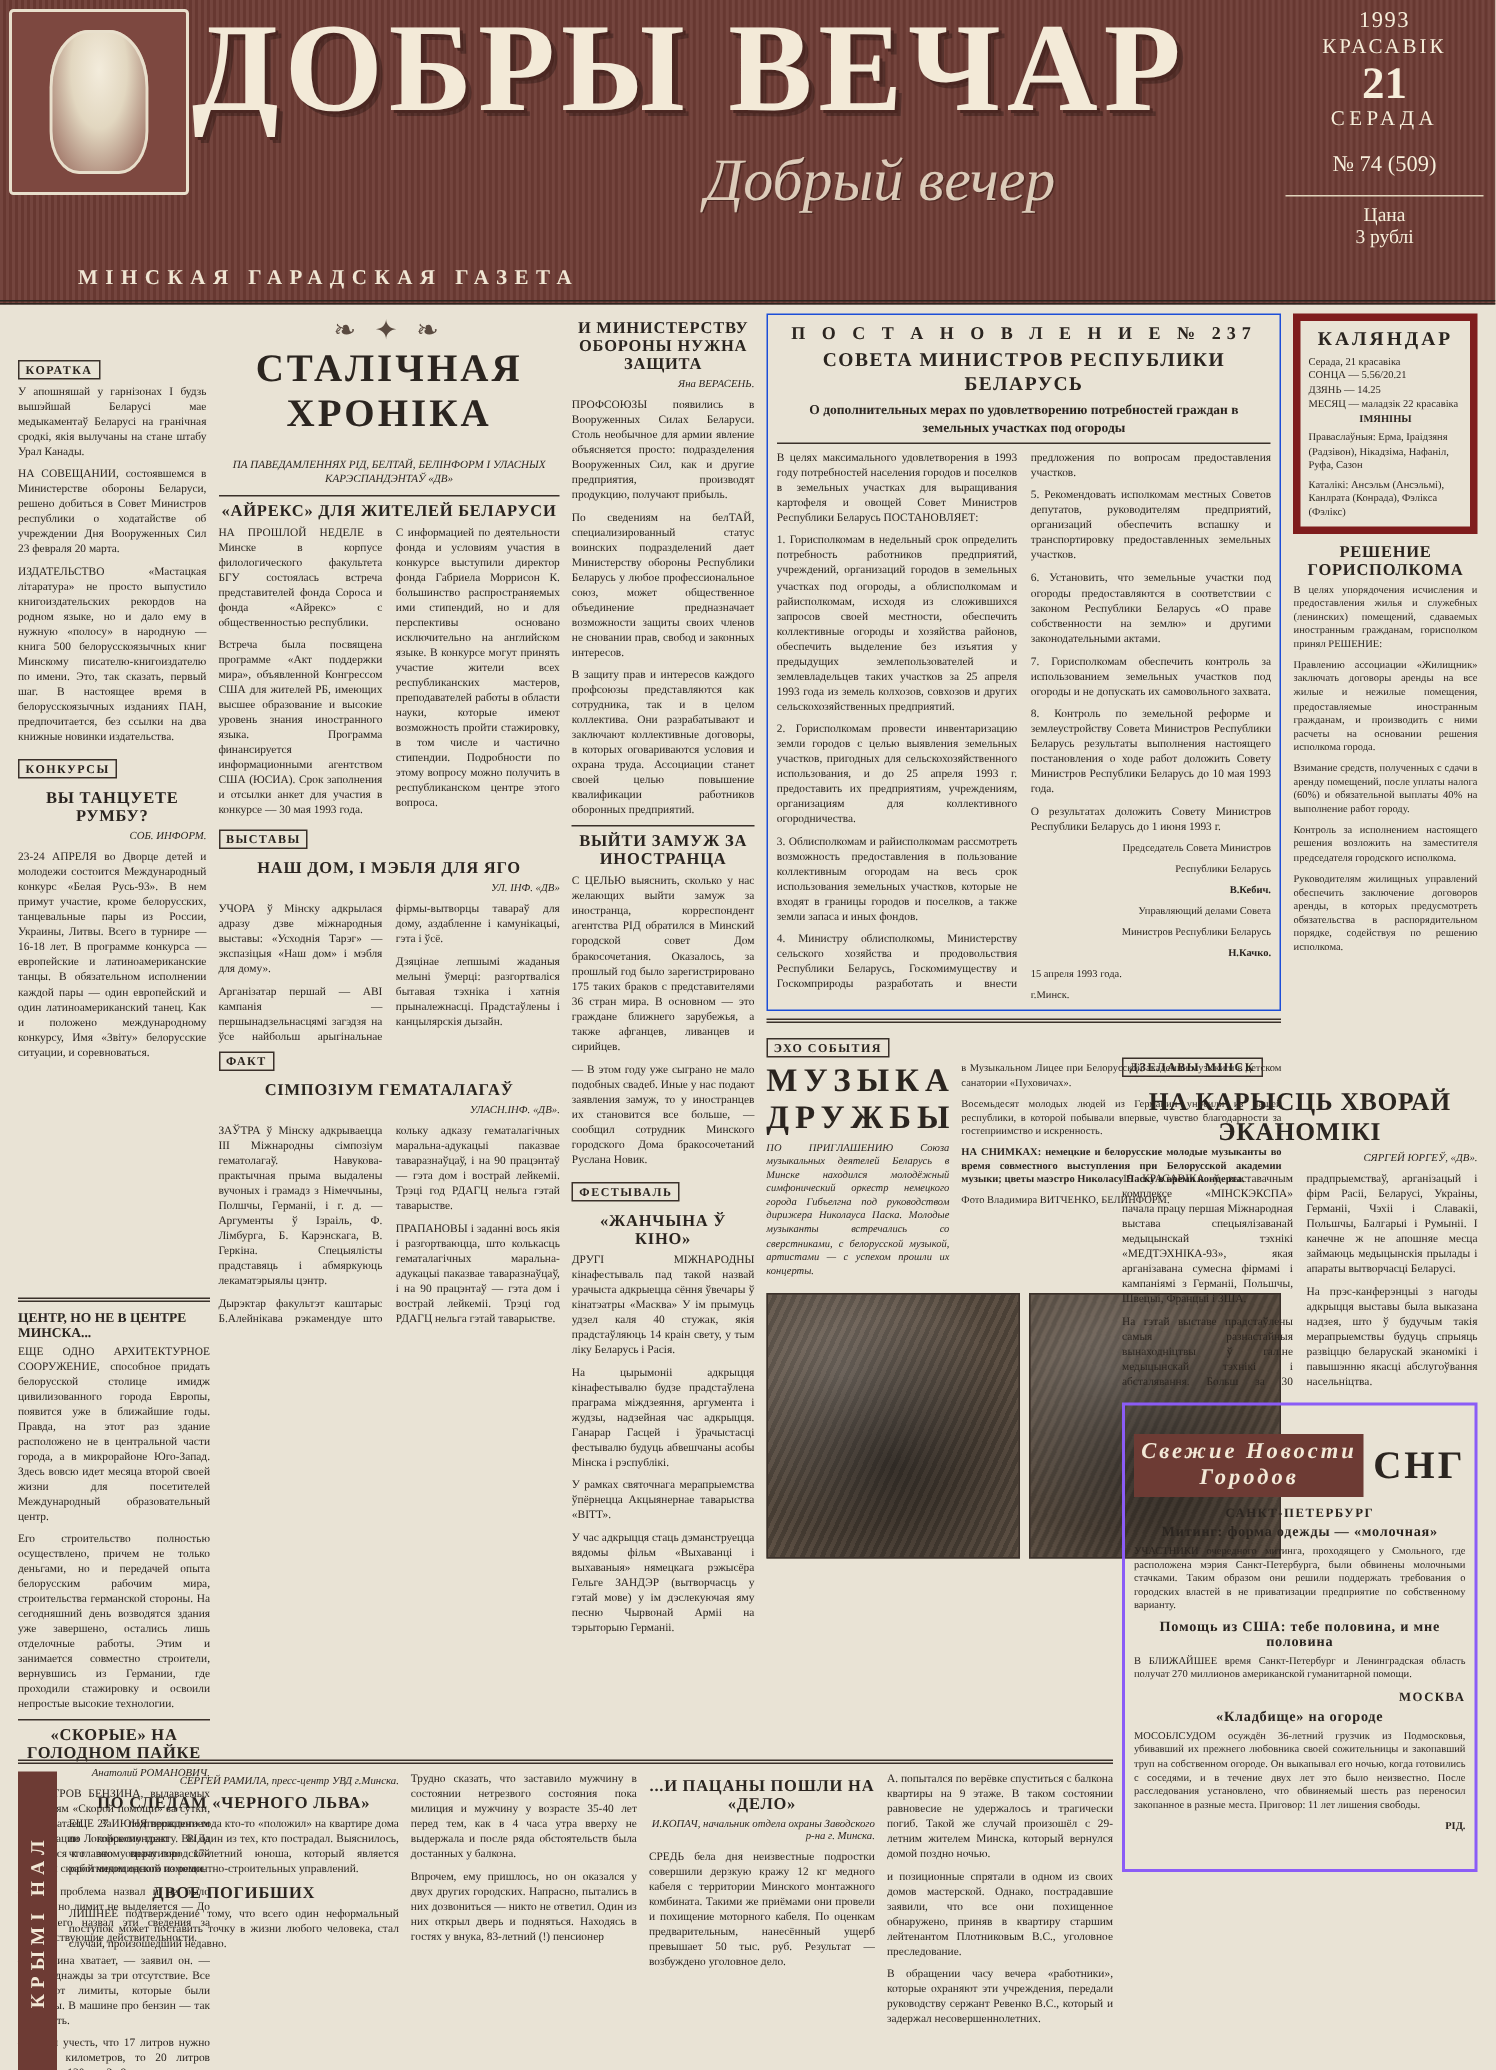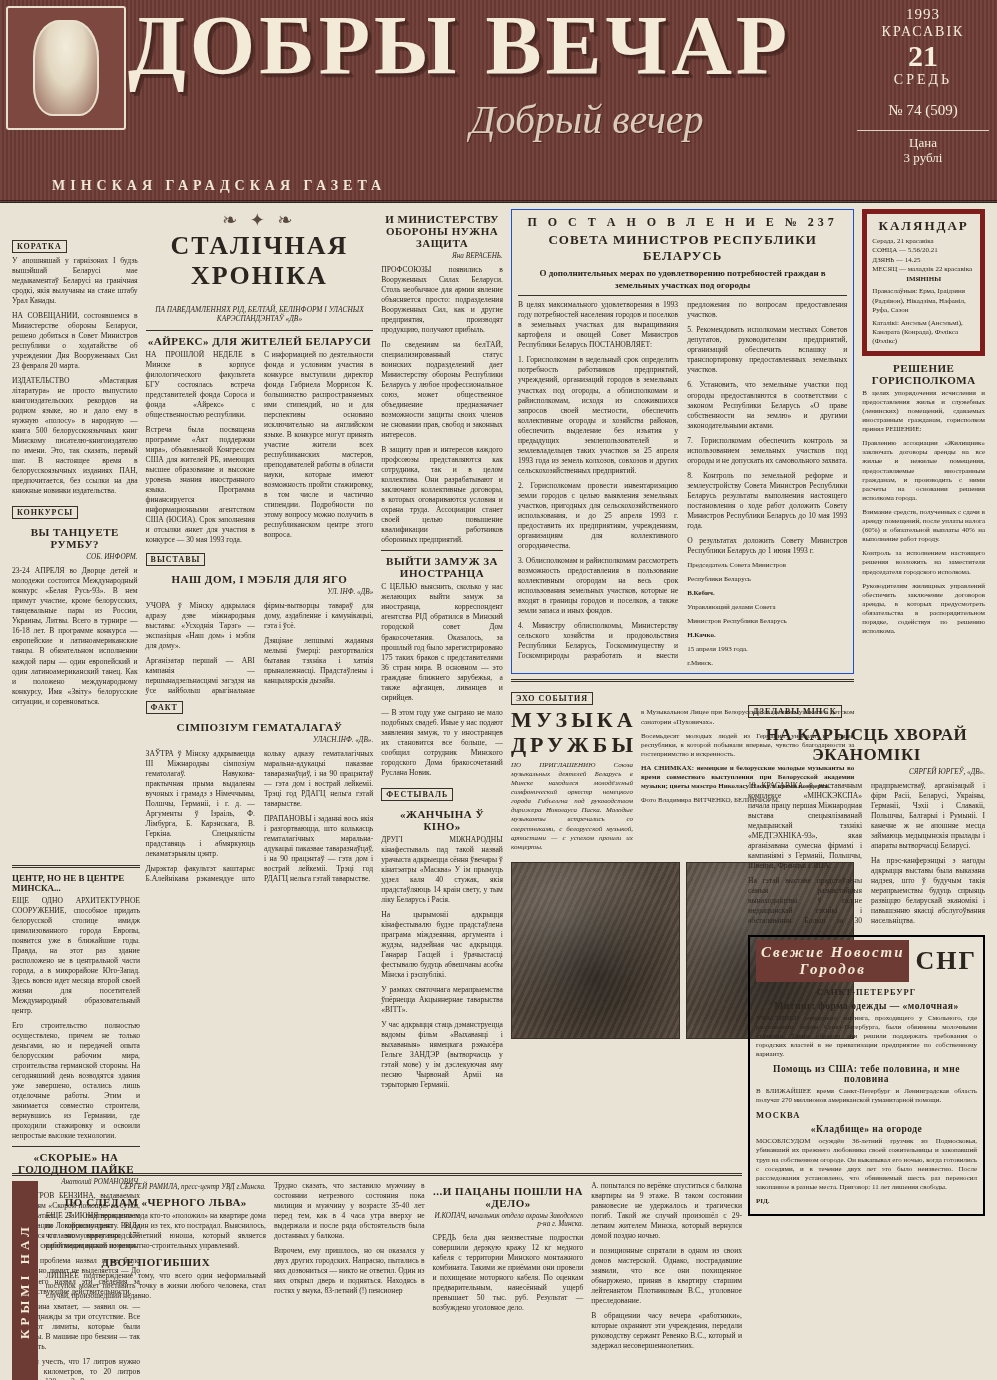--- a/index.html
+++ b/index.html
@@ -124,55 +124,55 @@
   .photo::after{
     content:"";position:absolute;inset:0;
     background:radial-gradient(circle at 50% 65%, rgba(0,0,0,.45), rgba(0,0,0,0) 70%);
   }
   .photo.p1{height:175px;}
   .photo.p2{height:175px;}
 
   .music-title{font-size:22px;font-weight:bold;letter-spacing:4px;line-height:1.1;text-align:center;}
 
   
-  .cng{border:2px solid #000000;padding:3px 6px;font-family:Liberation Serif, serif;}
+  .cng{border:2px solid #8b5cf6;padding:19px 6px;font-family:Liberation Serif, serif;}
   .cng .banner{
     background:#6d3b34;color:#f2e8d6;text-align:center;font-weight:bold;
     font-size:15px;letter-spacing:2px;padding:4px 2px;font-style:italic;
   }
   .city{font-weight:bold;font-size:8.5px;text-align:center;letter-spacing:1px;margin:5px 0 3px;}
   .vert{
     width:26px;background:#6d3b34;color:#f2e8d6;
     display:flex;align-items:center;justify-content:center;
   }
   .vert span{
     writing-mode:vertical-rl;transform:rotate(180deg);
     font-weight:bold;letter-spacing:4px;font-size:13px;
   }
-  .right-align{text-align:left;}
+  .right-align{text-align:right;}
   .center{text-align:center;}
   .bold{font-weight:bold;}
 </style>
 </head>
 <body>
 
 <div class="page">
 
   <div class="masthead">
     <div class="logo-badge">
         <div class="fig"></div>
       </div>
     <div class="mast-title">ДОБРЫ ВЕЧАР</div>
     <div class="mast-sub">Добрый вечер</div>
     <div class="mast-strap">МІНСКАЯ ГАРАДСКАЯ ГАЗЕТА</div>
     <div class="mast-date">
       <div class="y">1993</div>
       <div class="m">КРАСАВІК</div>
       <div class="d">21</div>
-      <div class="w">СРЕДЬ</div>
+      <div class="w">СЕРАДА</div>
       <div class="num">№ 74 (509)</div>
       <div class="price">
         <span>Цана</span><br>
         <span>3 рублі</span>
       </div>
     </div>
   </div>
 
   <div class="body-grid">
 

